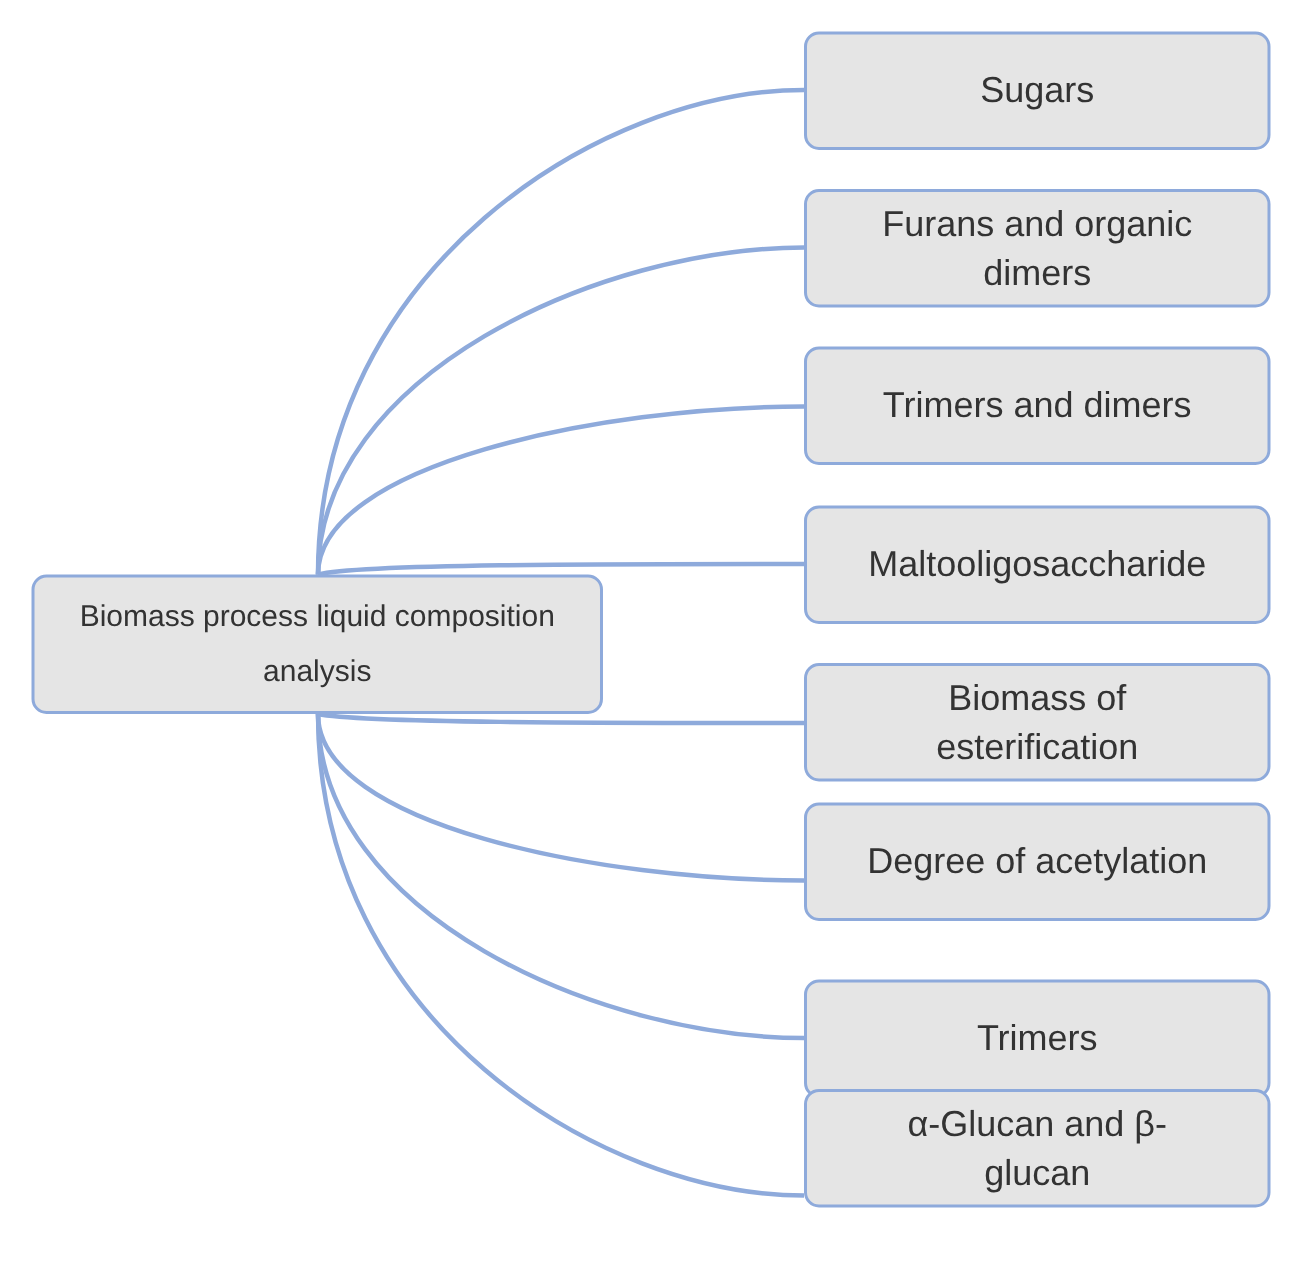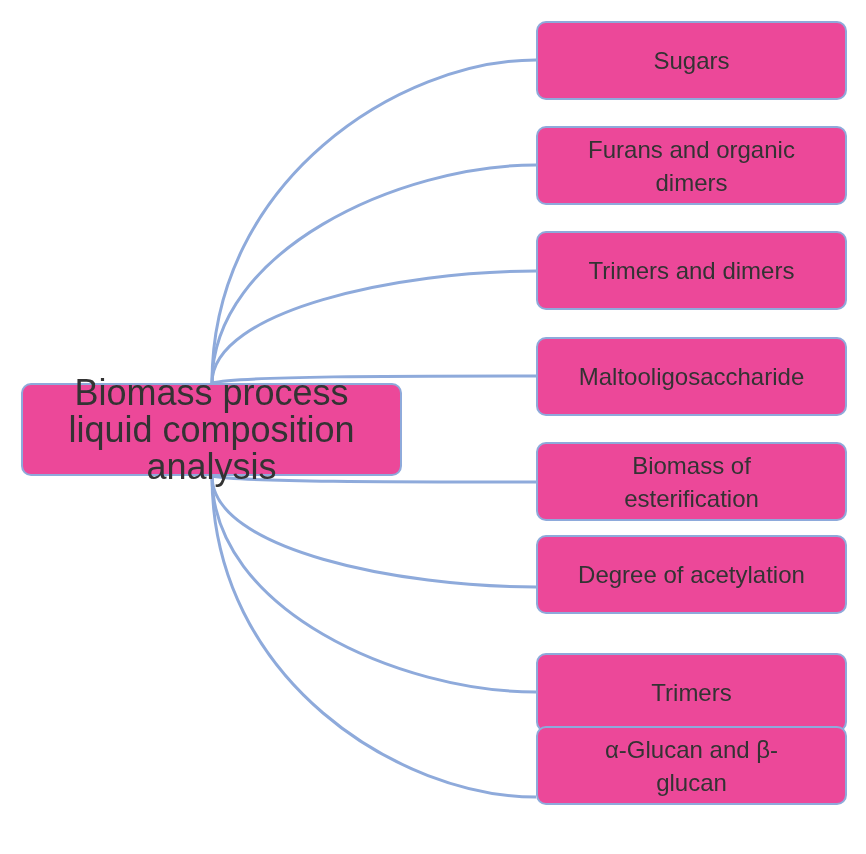--- a/index.html
+++ b/index.html
@@ -1,25 +1,25 @@
 <!DOCTYPE html>
 <html><head>
 <meta charset="utf-8">
 <style>
   html, body { margin:0; padding:0; background:#ffffff; }
   body { width:866px; height:854px; position:relative; overflow:hidden;
          font-family:"Liberation Sans", sans-serif; }
   svg.links { position:absolute; left:0; top:0; }
   .node {
     position:absolute; box-sizing:border-box;
-    background:#ec4899; border:2px solid #8eaadb; border-radius:10px;
+    background:#e5e5e5; border:2px solid #8eaadb; border-radius:10px;
     display:flex; align-items:center; justify-content:center; text-align:center;
     color:#333333;
   }
-  .root { left:21px; top:383px; width:381px; height:93px; font-size:36px; line-height:37px; padding:16px 10px; }
+  .root { left:21px; top:383px; width:381px; height:93px; font-size:20px; line-height:37px; padding:16px 10px; }
   .leaf { left:536px; width:311px; height:79px; font-size:24px; line-height:33px; padding:0 14px; }
 </style>
 </head>
 <body>
 
 <svg class="links" width="866" height="854">
   <path d="M212 383 C 212 180, 400 60, 536 60" fill="none" stroke="#8eaadb" stroke-width="3"></path>
   <path d="M212 383 C 212 250, 400 165, 536 165" fill="none" stroke="#8eaadb" stroke-width="3"></path>
   <path d="M212 383 C 212 310, 400 271, 536 271" fill="none" stroke="#8eaadb" stroke-width="3"></path>
   <path d="M212 383 C 240 376, 400 376, 536 376" fill="none" stroke="#8eaadb" stroke-width="3"></path>

